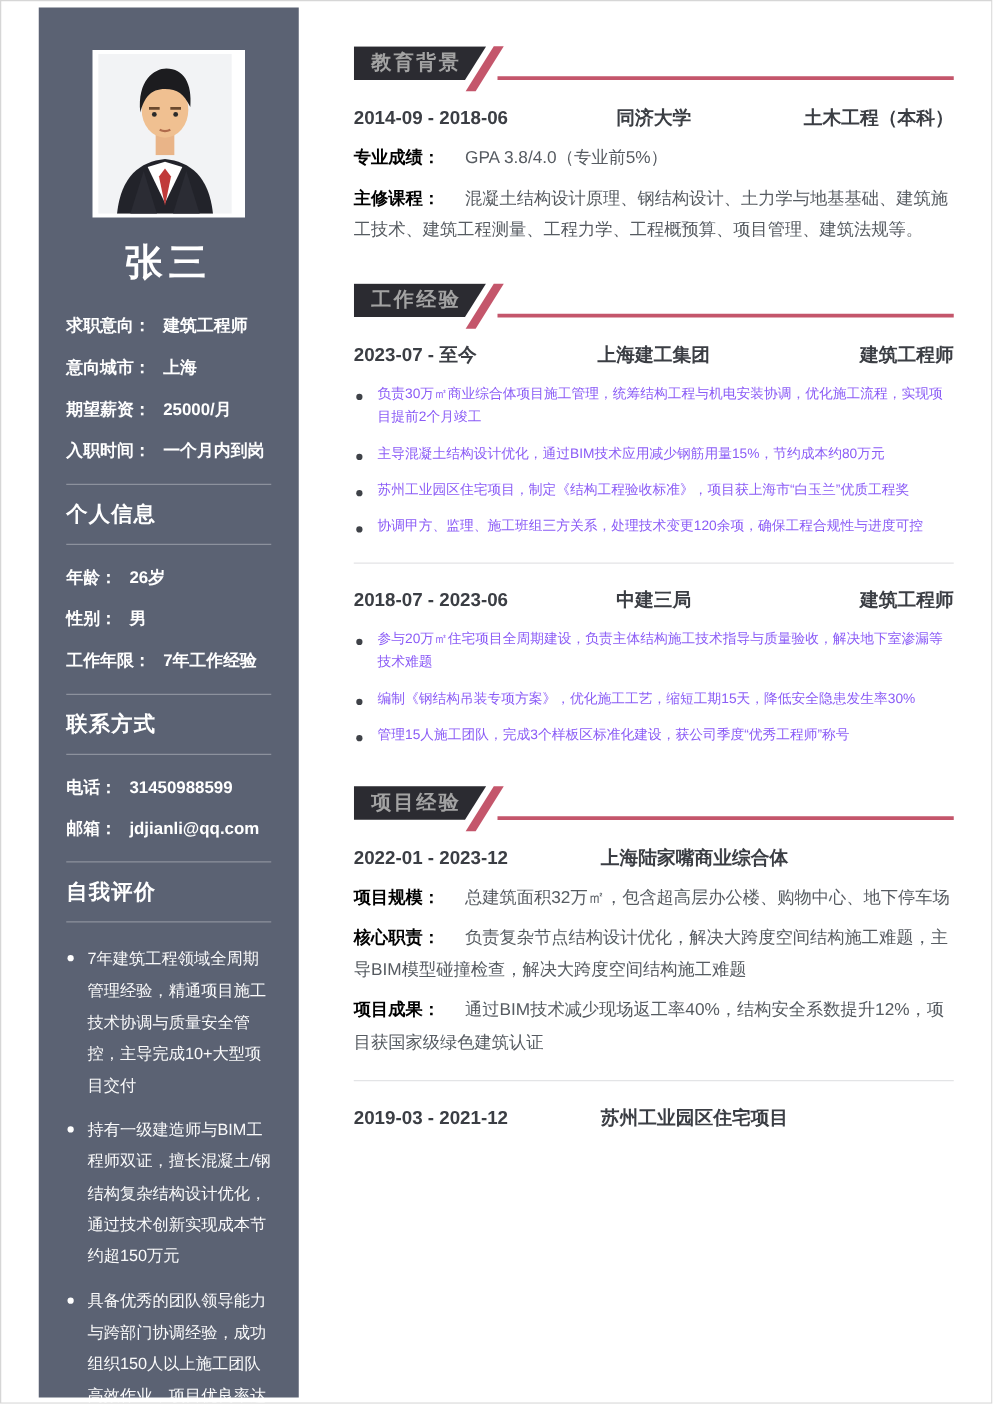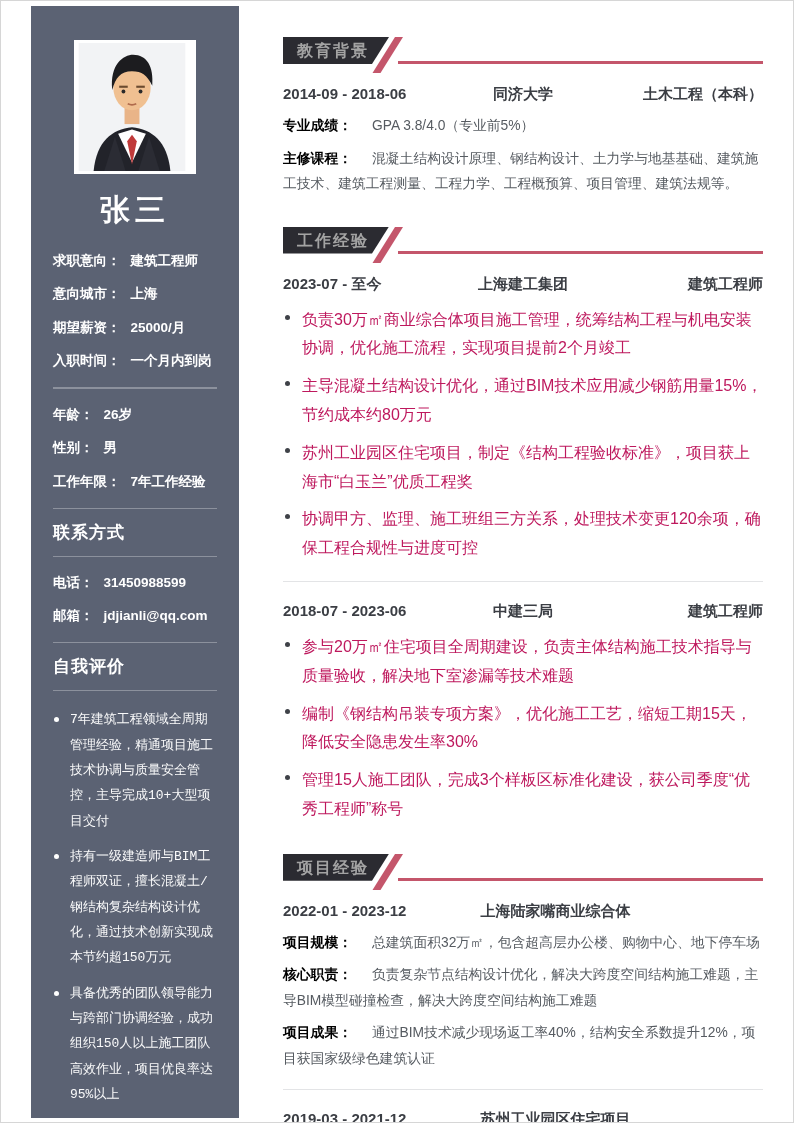--- a/index.html
+++ b/index.html
@@ -18,21 +18,21 @@
   .photo-frame{width:116px;margin:0 auto;background:#fff;padding:3px;}
   .photo-frame svg{display:block;width:110px;height:128px;}
   .name{text-align:center;font-size:30px;letter-spacing:5px;margin:16px 0 20px;font-weight:bold;}
   .pfield{display:flex;gap:10px;font-size:13.5px;font-weight:600;margin-bottom:13px;line-height:1.5;}
   .pfield .f-label{white-space:nowrap;}
   .s-divider{height:1px;background:rgba(255,255,255,0.3);}
   .s-title{font-size:17px;font-weight:bold;margin:12px 0;letter-spacing:1px;}
   .sb-sec{margin-top:16px;}
   .sb-fields{margin:16px 0 6px;}
   .sb-list{list-style:none;margin:16px 0 0;padding:0;}
-  .sb-list li{position:relative;padding-left:17px;margin-bottom:10px;font-size:13px;line-height:1.95;font-weight:500;color:rgba(255,255,255,0.97);font-family:Liberation Mono, monospace;}
+  .sb-list li{position:relative;padding-left:17px;margin-bottom:10px;font-size:13px;line-height:1.95;font-weight:500;color:rgba(255,255,255,0.97);}
   .sb-list li::before{content:"";position:absolute;left:1px;top:10px;width:5px;height:5px;border-radius:50%;background:#fff;}
   
   .main{position:absolute;left:282px;top:0;width:480px;}
   .msec{margin-top:30px;}
   .msec.first{margin-top:36px;}
   .sec-header{position:relative;height:27px;margin-bottom:21px;}
   .sec-badge{
     position:absolute;left:0;top:0;height:27px;line-height:27px;width:106px;
     background:var(--badge-bg,#2b2b31);color:#a3a3a3;font-size:16px;font-weight:bold;
     letter-spacing:2px;padding-left:14px;box-sizing:border-box;
@@ -44,21 +44,21 @@
   }
   .sec-line{position:absolute;left:115px;right:0;bottom:0;height:3px;background:var(--accent,#c4566b);}
   .erow{display:flex;align-items:baseline;font-weight:bold;color:#3b3e44;font-size:15px;margin-bottom:9px;justify-content:space-between;}
   .erow .date{width:155px;}
   .erow .org{flex:1;text-align:center;}
   .erow .role{width:155px;text-align:right;}
   .erow .spacer{width:90px;}
   .kv{margin:7px 0;font-size:13.8px;line-height:1.85;color:#565b61;}
   .kv-label{font-weight:bold;color:#000000;margin-right:20px;}
   .blist{list-style:none;margin:12px 0 0;padding:0;}
-  .blist li{position:relative;padding-left:19px;margin-bottom:9px;font-size:16px;line-height:1.8;color:#be185d;}
+  .blist li{position:relative;padding-left:19px;margin-bottom:9px;font-size:11px;line-height:1.8;color:#8b5cf6;}
   .blist li::before{content:"";position:absolute;left:2px;top:9px;width:5px;height:5px;border-radius:50%;background:#3f4248;}
   .entry{margin-bottom:6px;}
   .e-divider{height:1px;background:var(--divider,#e3e4e6);margin:18px 0 20px;border:none;}
 </style>
 </head>
 <body>
 
 <div class="page">
 
   <aside class="sidebar">
@@ -98,20 +98,21 @@
         <span class="f-value">25000/月</span>
       </div>
       <div class="pfield">
         <span class="f-label">入职时间：</span>
         <span class="f-value">一个月内到岗</span>
       </div>
     </div>
 
     <section class="sb-sec">
       <div class="s-divider"></div>
+      <h2 class="s-title">个人信息</h2>
       <div class="s-divider"></div>
       <div class="sb-fields">
         <div class="pfield">
           <span class="f-label">年龄：</span>
           <span class="f-value">26岁</span>
         </div>
         <div class="pfield">
           <span class="f-label">性别：</span>
           <span class="f-value">男</span>
         </div>

